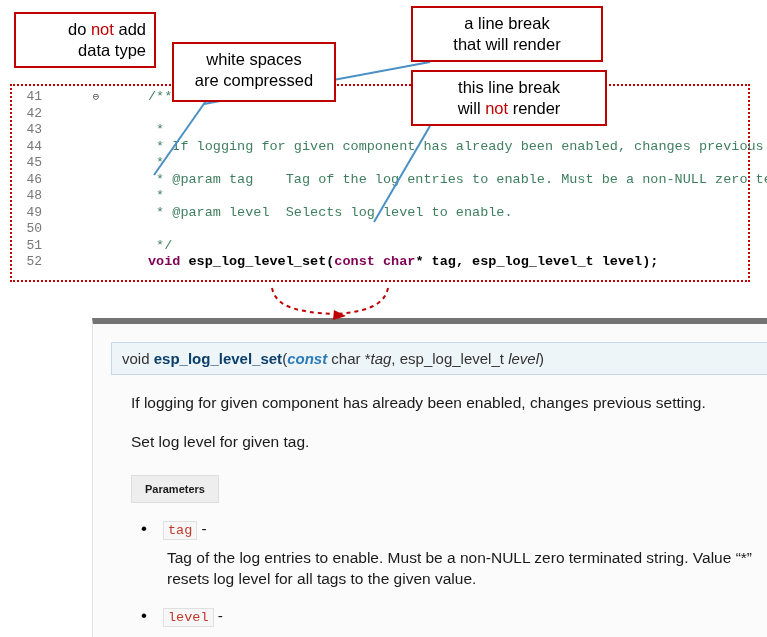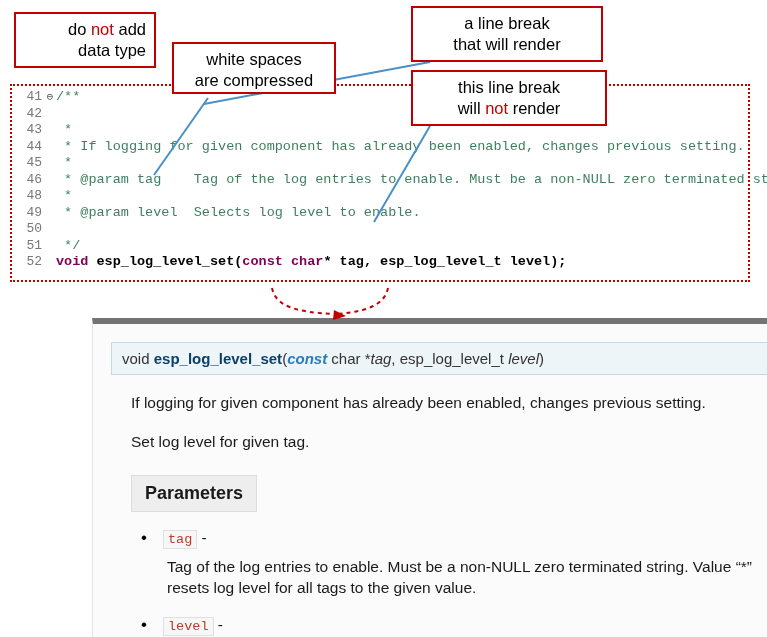--- a/index.html
+++ b/index.html
@@ -27,21 +27,21 @@
     text-align: center;
     padding: 5px 8px;
     box-sizing: border-box;
     z-index: 5;
   }
   .callout .hl {
     color: #c00000;
   }
 
   #callout-no-datatype { left: 14px;  top: 12px;  width: 142px; height: 56px; text-align: right; }
-  #callout-whitespace  { left: 172px; top: 42px;  width: 164px; height: 52px; }
+  #callout-whitespace  { left: 172px; top: 42px;  width: 164px; height: 60px; }
   #callout-linebreak-yes { left: 411px; top: 6px;  width: 192px; height: 56px; }
   #callout-linebreak-no  { left: 411px; top: 70px; width: 196px; height: 56px; }
 
   
   .connectors {
     position: absolute;
     left: 0; top: 0;
     width: 767px; height: 637px;
     pointer-events: none;
     z-index: 4;
@@ -60,20 +60,21 @@
     padding: 3px 0 0 0;
     z-index: 2;
   }
   .code-line {
     display: flex;
     align-items: flex-end;
     font-family: "Liberation Mono", monospace;
     font-size: 13.5px;
     line-height: 16.5px;
     white-space: pre;
+    gap: 46px;
   }
   .gutter {
     width: 30px;
     min-width: 30px;
     text-align: right;
     color: #787878;
     padding-right: 2px;
     font-family: "Liberation Mono", monospace;
     font-size: 13px;
     user-select: none;
@@ -129,21 +130,21 @@
     color: #1a1a1a;
     line-height: 1.35;
   }
   #params-header {
     margin: 22px 0 0 38px;
     display: inline-block;
     background: #eeeeee;
     border: 1px solid #dddddd;
     padding: 7px 13px;
     font-family: "Liberation Sans", sans-serif;
-    font-size: 18px;
+    font-size: 11px;
     font-weight: bold;
     color: #1a1a1a;
     text-align: right;
   }
   .param-item {
     margin: 16px 18px 0 70px;
     position: relative;
     font-family: "Liberation Sans", sans-serif;
     font-size: 15.5px;
     color: #1a1a1a;

